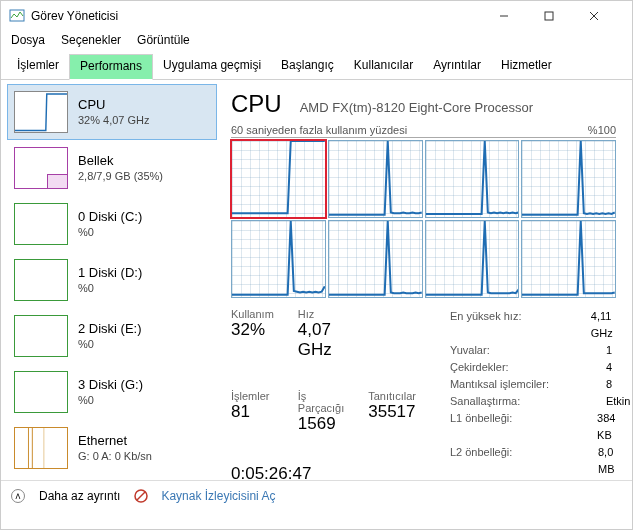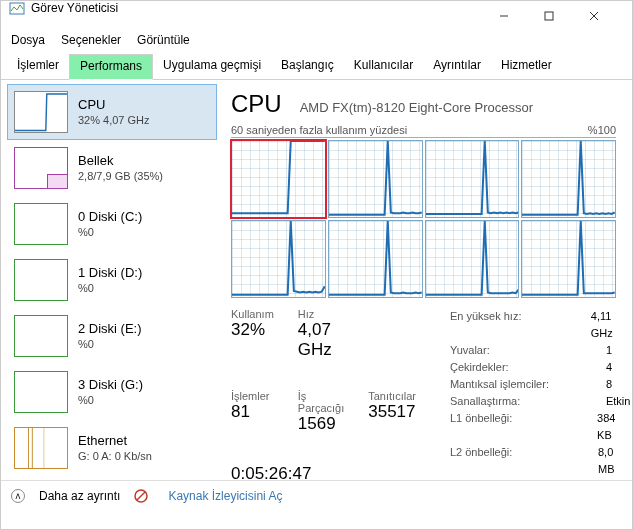--- a/index.html
+++ b/index.html
@@ -1,18 +1,18 @@
 <!DOCTYPE html>
 <html><head>
 <meta charset="utf-8">
 <style>
 * { margin: 0; padding: 0; box-sizing: border-box; font-family: "Segoe UI", Tahoma, sans-serif; }
 body { width: 633px; height: 530px; background: #fff; font-size: 12px; color: #000; overflow: hidden; border: 1px solid #ccc; }
 
-.titlebar { display: flex; align-items: flex-start; height: 30px; padding: 0 16px 0 8px; }
+.titlebar { display: flex; align-items: center; height: 30px; padding: 0 16px 0 8px; }
 .title-icon { width: 16px; height: 16px; margin-right: 6px; }
 .title-text { flex: 1; font-size: 12px; }
 .win-controls { display: flex; }
 .win-btn { width: 45px; height: 30px; display: flex; align-items: center; justify-content: center; color: #555; }
 
 .menubar { display: flex; gap: 16px; padding: 2px 10px 6px 10px; font-size: 12px; }
 .menubar span { cursor: default; }
 
 .tabbar { display: flex; border-bottom: 1px solid #d0d0d0; padding: 0 6px; font-size: 12px; }
 .tab { padding: 4px 10px 6px 10px; cursor: default; position: relative; top: 1px; }
@@ -51,21 +51,21 @@
 .stats { display: flex; gap: 34px; font-size: 12px; }
 .stats-left { display: grid; grid-template-columns: auto auto auto; column-gap: 24px; row-gap: 2px; }
 .stat-label { font-size: 11px; color: #666; }
 .stat-val { font-size: 17px; margin-bottom: 8px; }
 .stats-right { font-size: 11px; line-height: 1.55; }
 .stats-right .row { display: flex; }
 .stats-right .k { width: 115px; color: #555; }
 .stats-right .v { color: #000; margin-left: 41px; }
 
 .footer { display: flex; align-items: center; gap: 14px; padding: 8px 10px; border-top: 1px solid #ddd; font-size: 12px; }
-.footer .link { color: #3b78b4; display: flex; align-items: center; gap: 20px; cursor: default; }
+.footer .link { color: #3b78b4; display: flex; align-items: center; gap: 13px; cursor: default; }
 .chev { width: 14px; height: 14px; border: 1px solid #888; border-radius: 50%; display: inline-flex; align-items: center; justify-content: center; font-size: 10px; }
 </style>
 </head>
 <body>
 
 <div class="titlebar">
   <span class="title-icon">
     <svg viewBox="0 0 16 16">
         <rect x="1" y="2" width="14" height="11" fill="none" stroke="#3a7fb5"></rect>
         <polyline points="2,10 5,6 8,9 11,4 14,8" fill="none" stroke="#3fa53f"></polyline>

